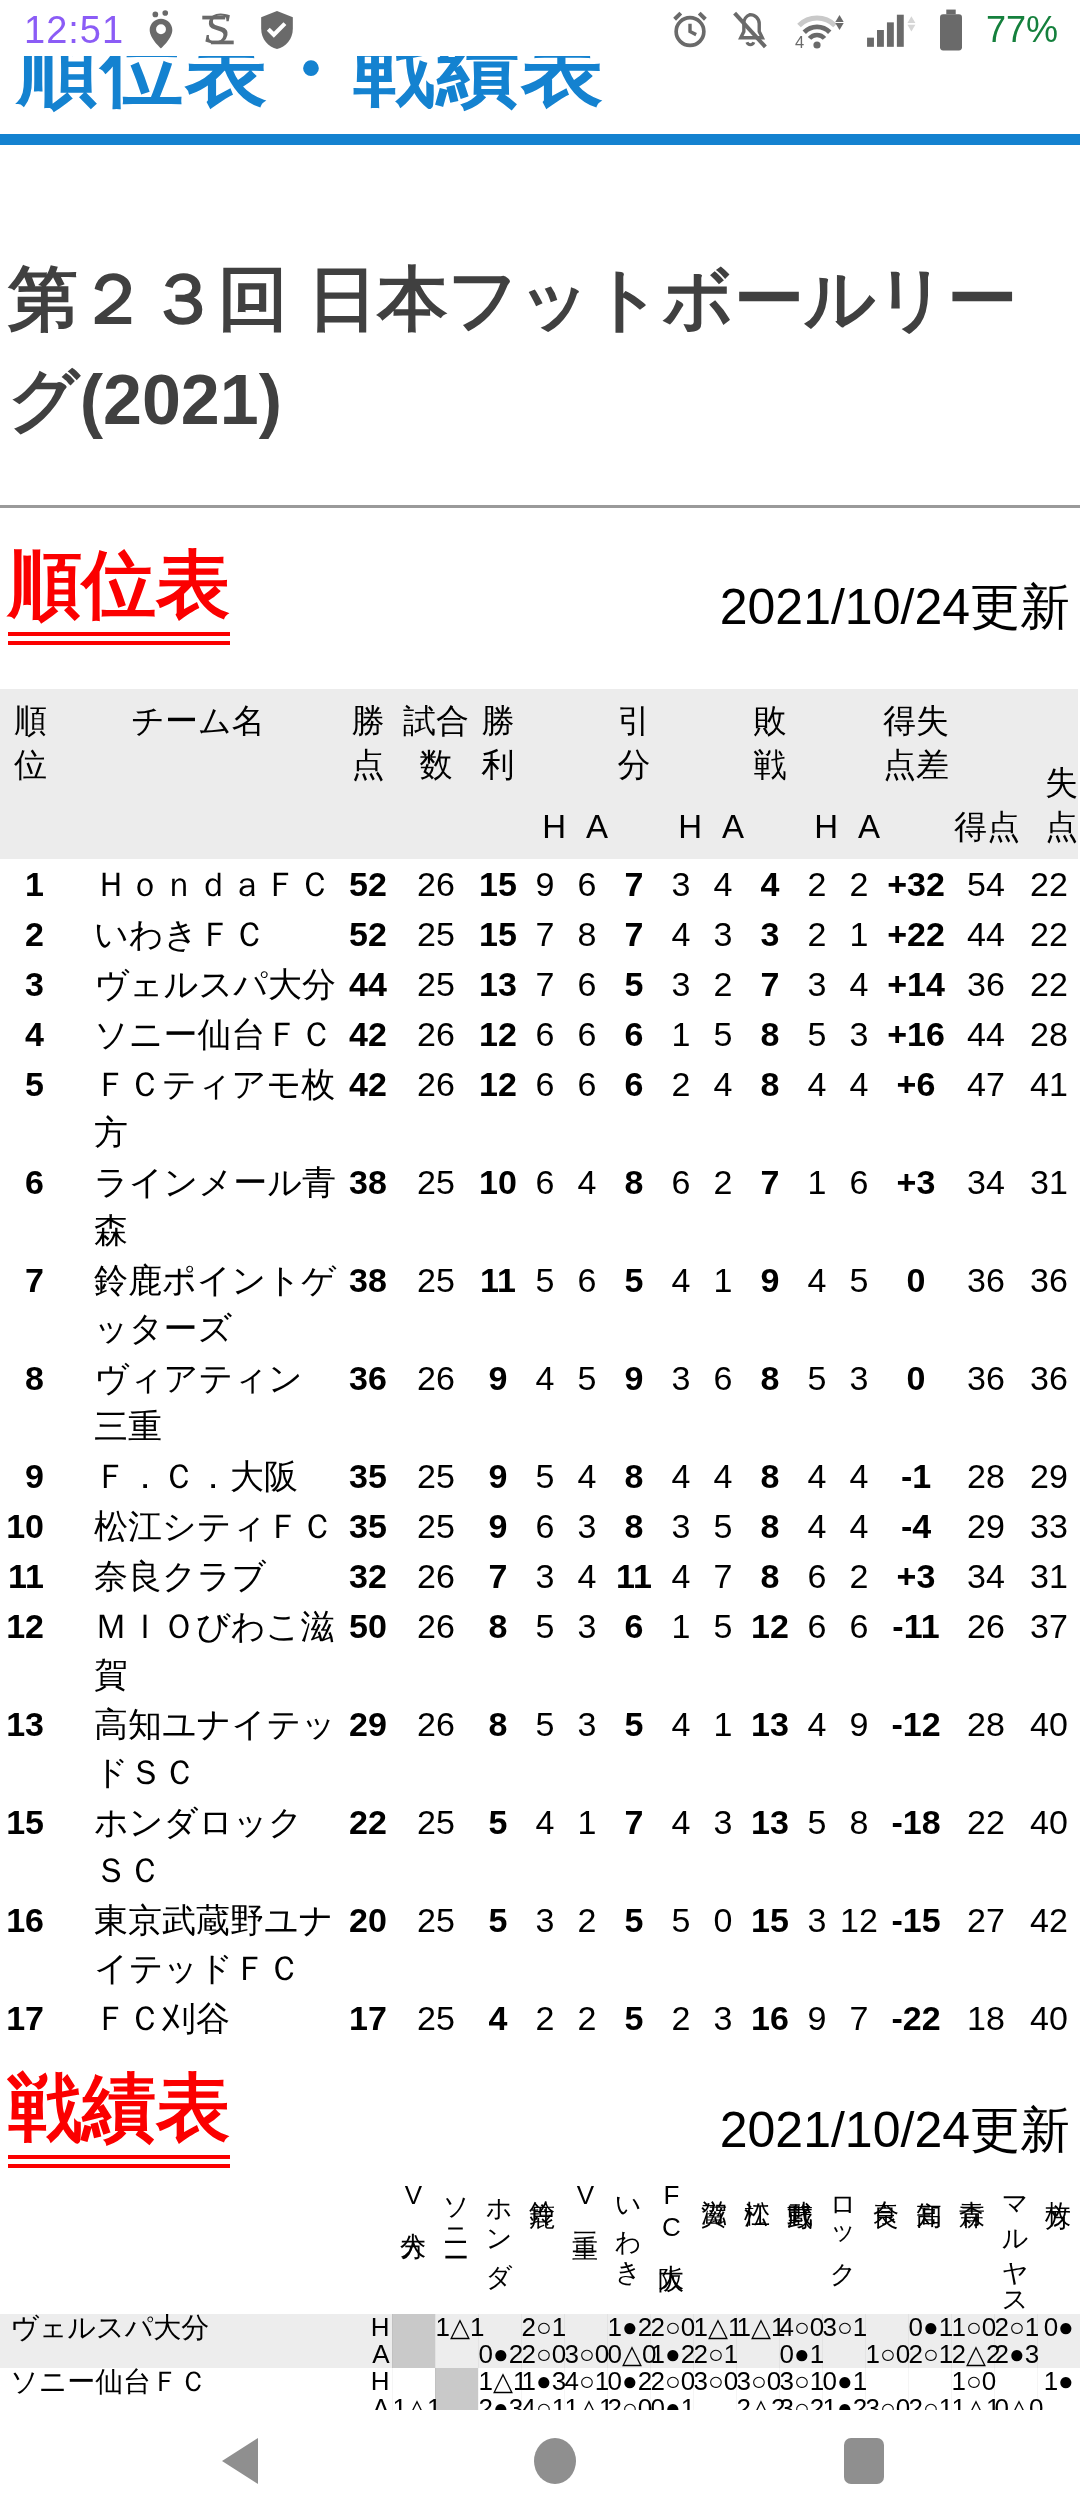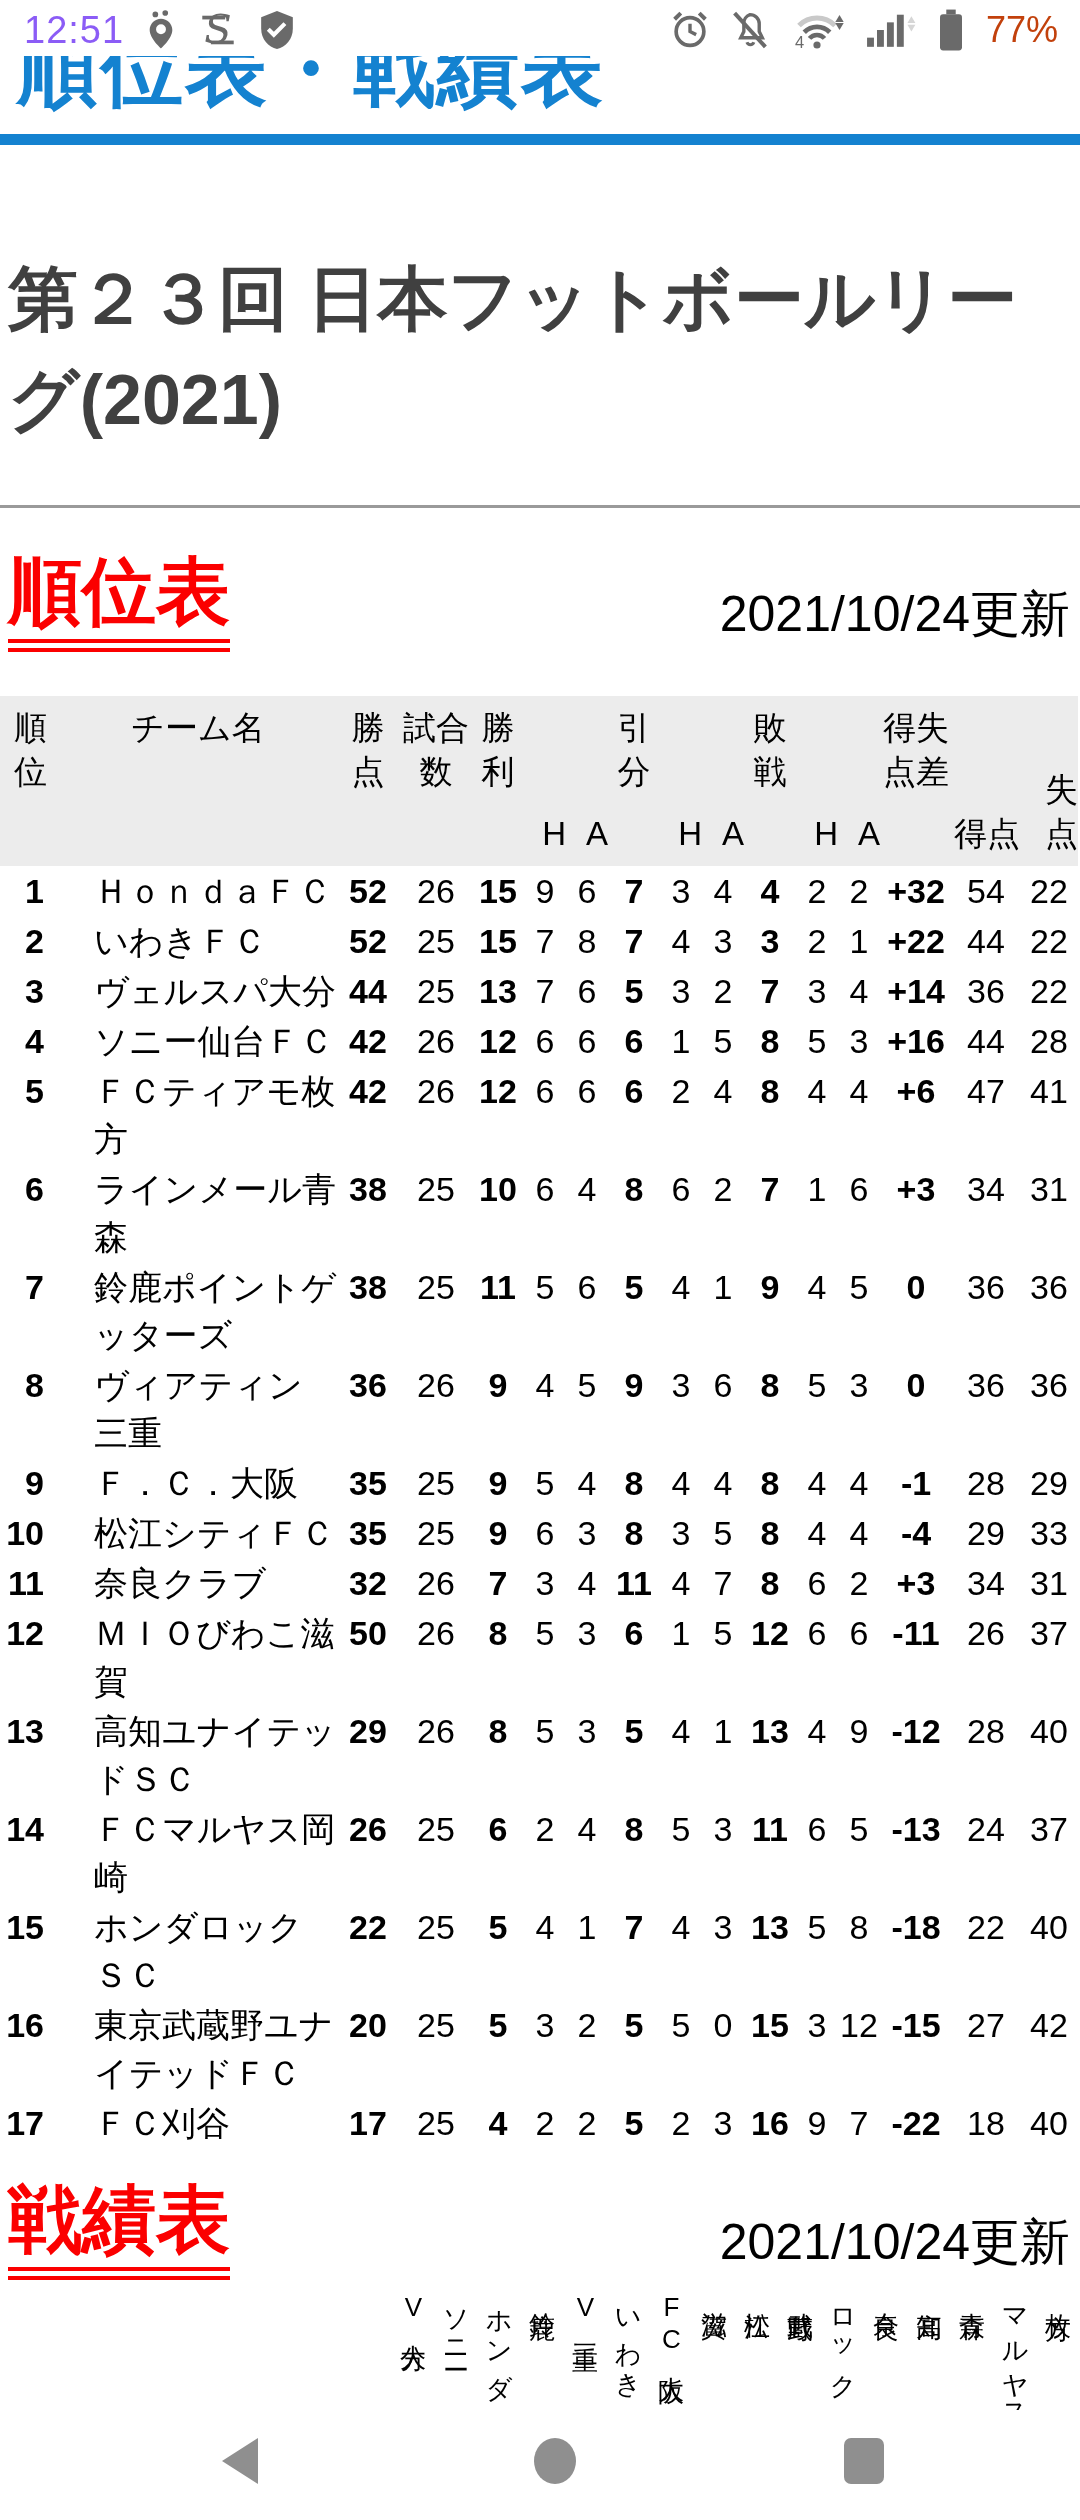--- a/index.html
+++ b/index.html
@@ -4,36 +4,36 @@
 <style>
   * { margin:0; padding:0; box-sizing:border-box; }
   html,body { width:1080px; height:2520px; background:#fff; overflow:hidden;
               font-family:"Liberation Sans","DejaVu Sans",sans-serif; color:#000; }
   body { position:relative; }
 
   
   .statusbar { height:56px; display:flex; align-items:center; justify-content:space-between; padding:4px 22px 0 24px; }
   .sb-left, .sb-right { display:flex; align-items:center; gap:20px; }
   .sb-time { font-size:38px; color:#8b5cf6; letter-spacing:1px; }
-  .sb-batt { font-size:36px; color:#c2410c; }
+  .sb-batt { font-size:36px; color:#15803d; }
   .sb-ico svg { display:block; }
 
   
   .page-head { height:76px; overflow:hidden; }
   .page-head h1 { font-size:82px; line-height:82px; font-weight:bold; color:#1482d0; margin:-28px 0 0 17px; letter-spacing:2px; white-space:nowrap; }
   .blue-rule { height:11px; background:#1482d0; margin-top:2px; }
 
   
   .main-title { margin:104px 8px 0 8px; font-size:70px; line-height:101px; font-weight:bold; color:#404040; }
   hr.thin { border:none; height:3px; background:#9a9a9a; margin-top:54px; }
 
   
   .sec-head { position:relative; margin-top:34px; padding:0 8px; }
   .red-h2 { display:inline-block; font-size:74px; font-weight:bold; color:#fb0000;
-            border-bottom:13px double #fb0000; padding-bottom:4px; line-height:86px;margin-top:7px; }
+            border-bottom:13px double #fb0000; padding-bottom:4px; line-height:86px; }
   .updated { position:absolute; right:10px; bottom:4px; font-size:50px; color:#000; }
 
   
   table.standings { width:1078px; margin-top:44px; border-collapse:collapse; table-layout:fixed; font-size:34px; }
   table.standings th { background:#ececec; font-weight:normal; font-size:33px; height:170px;
                        vertical-align:top; padding-top:10px; text-align:center; line-height:44px; }
   table.standings th.bot { vertical-align:bottom; padding-bottom:10px;text-align:right; }
   table.standings td { text-align:center; line-height:48px; vertical-align:top; padding:1px 0; }
   table.standings td.r { font-weight:bold; text-align:right; padding-right:16px; }
   table.standings td.team { text-align:left; padding-left:34px; }
@@ -415,38 +415,20 @@
         <td>4</td>
         <td>1</td>
         <td class="b">13</td>
         <td>4</td>
         <td>9</td>
         <td class="b">-12</td>
         <td>28</td>
         <td>40</td>
       </tr>
       <tr>
-        <td class="r">14</td>
-        <td class="team">ＦＣマルヤス岡崎</td>
-        <td class="b">26</td>
-        <td>25</td>
-        <td class="b">6</td>
-        <td>2</td>
-        <td>4</td>
-        <td class="b">8</td>
-        <td>5</td>
-        <td>3</td>
-        <td class="b">11</td>
-        <td>6</td>
-        <td>5</td>
-        <td class="b">-13</td>
-        <td>24</td>
-        <td>37</td>
-      </tr>
-      <tr>
         <td class="r">15</td>
         <td class="team">ホンダロックＳＣ</td>
         <td class="b">22</td>
         <td>25</td>
         <td class="b">5</td>
         <td>4</td>
         <td>1</td>
         <td class="b">7</td>
         <td>4</td>
         <td>3</td>

